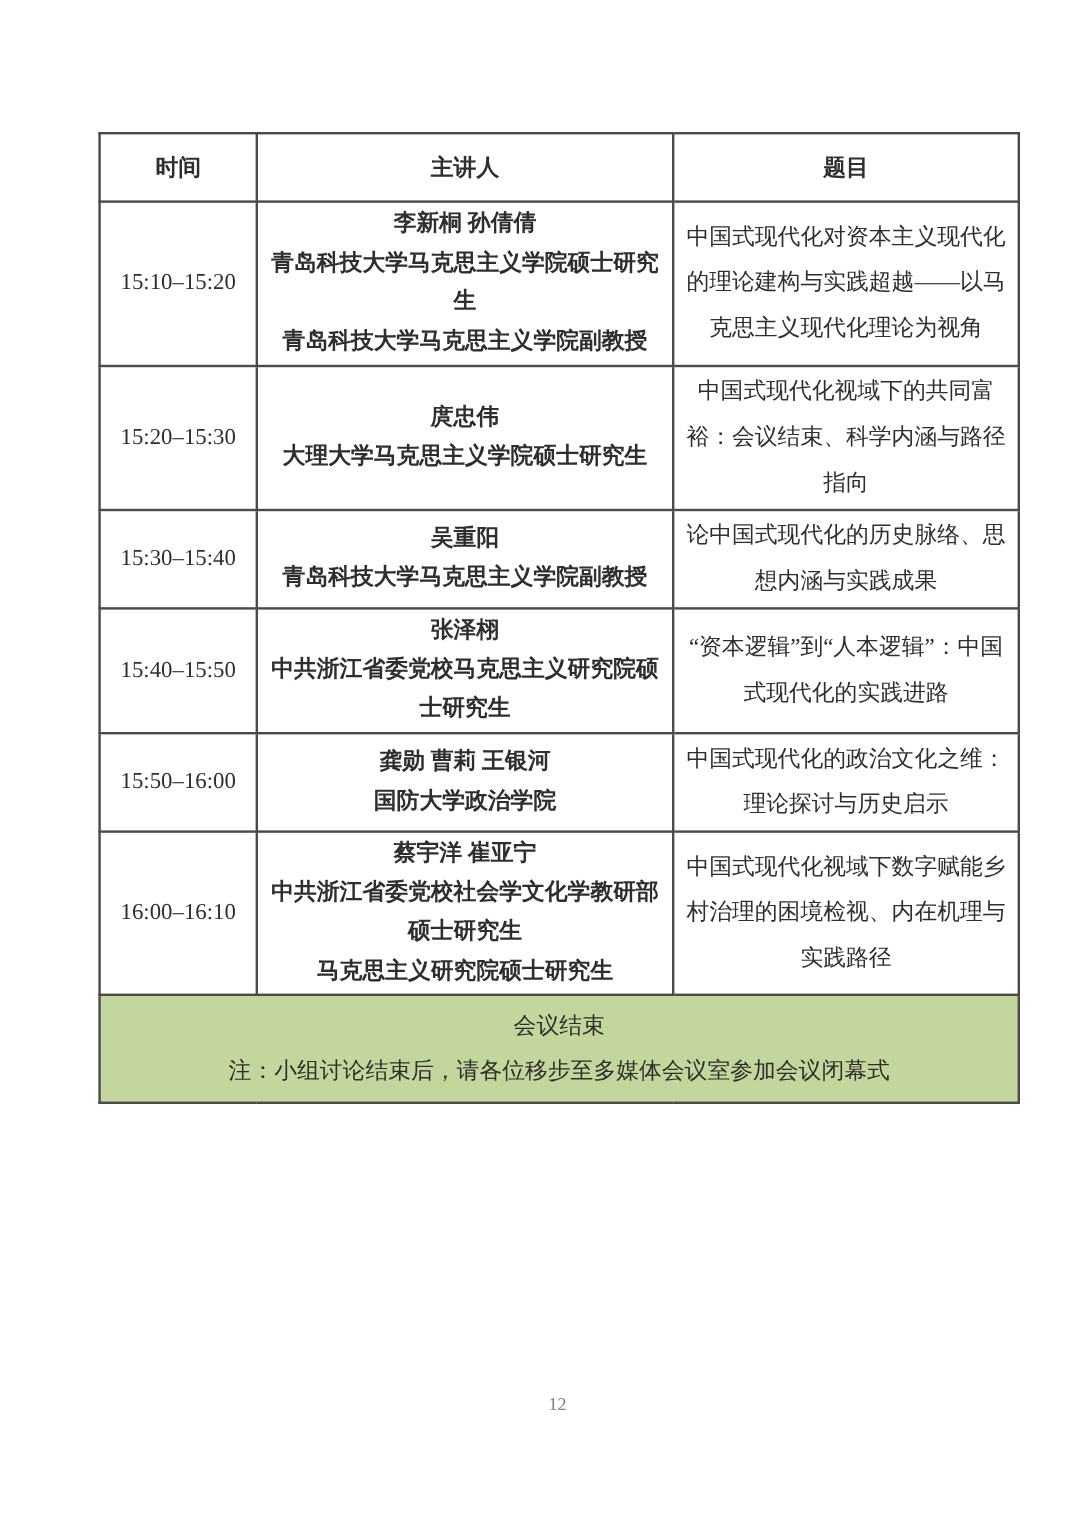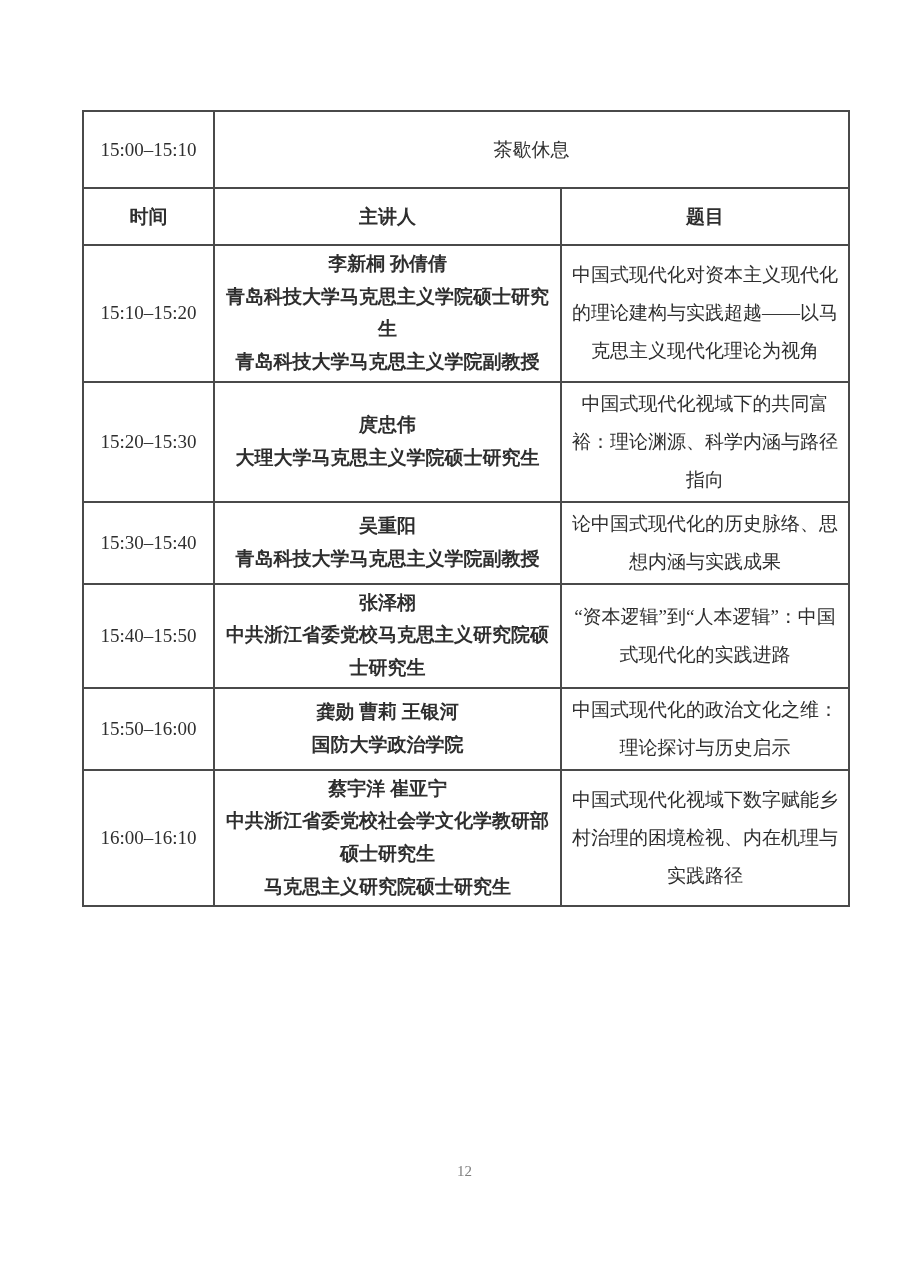--- a/index.html
+++ b/index.html
@@ -56,24 +56,20 @@
 
 <div class="sheet">
   <table class="schedule">
     <colgroup>
       <col style="width:131px">
       <col style="width:347px">
       <col style="width:288px">
     </colgroup>
 
     <tbody>
-        <tr style="height:77px">
-      <td class="time-cell">15:00–15:10</td>
-      <td colspan="2">茶歇休息</td>
-    </tr>
 
 
     <tr style="height:57px">
       <td class="header-cell">时间</td>
       <td class="header-cell">主讲人</td>
       <td class="header-cell">题目</td>
     </tr>
 
     <tr style="height:132px">
       <td class="time-cell">15:10–15:20</td>
@@ -84,21 +80,21 @@
       </td>
       <td class="topic-cell">中国式现代化对资本主义现代化的理论建构与实践超越——以马克思主义现代化理论为视角</td>
     </tr>
 
     <tr style="height:74px">
       <td class="time-cell">15:20–15:30</td>
       <td class="speaker-cell">
         <div class="speaker-line">庹忠伟</div>
         <div class="speaker-line">大理大学马克思主义学院硕士研究生</div>
       </td>
-      <td class="topic-cell">中国式现代化视域下的共同富裕：理论渊源、科学内涵与路径指向</td>
+      <td class="topic-cell">中国式现代化视域下的共同富裕：会议结束、科学内涵与路径指向</td>
     </tr>
 
     <tr style="height:75px">
       <td class="time-cell">15:30–15:40</td>
       <td class="speaker-cell">
         <div class="speaker-line">吴重阳</div>
         <div class="speaker-line">青岛科技大学马克思主义学院副教授</div>
       </td>
       <td class="topic-cell">论中国式现代化的历史脉络、思想内涵与实践成果</td>
     </tr>
@@ -125,17 +121,23 @@
       <td class="time-cell">16:00–16:10</td>
       <td class="speaker-cell">
         <div class="speaker-line">蔡宇洋 崔亚宁</div>
         <div class="speaker-line">中共浙江省委党校社会学文化学教研部硕士研究生</div>
         <div class="speaker-line">马克思主义研究院硕士研究生</div>
       </td>
       <td class="topic-cell">中国式现代化视域下数字赋能乡村治理的困境检视、内在机理与实践路径</td>
     </tr>
 
 
+    <tr style="height:90px">
+      <td colspan="3" class="closing-cell">
+        <div class="closing-line">会议结束</div>
+        <div class="closing-line">注：小组讨论结束后，请各位移步至多媒体会议室参加会议闭幕式</div>
+      </td>
+    </tr>
   </tbody>
     </table>
 </div>
 
 <div class="page-number">12</div>
 
 </body></html>

